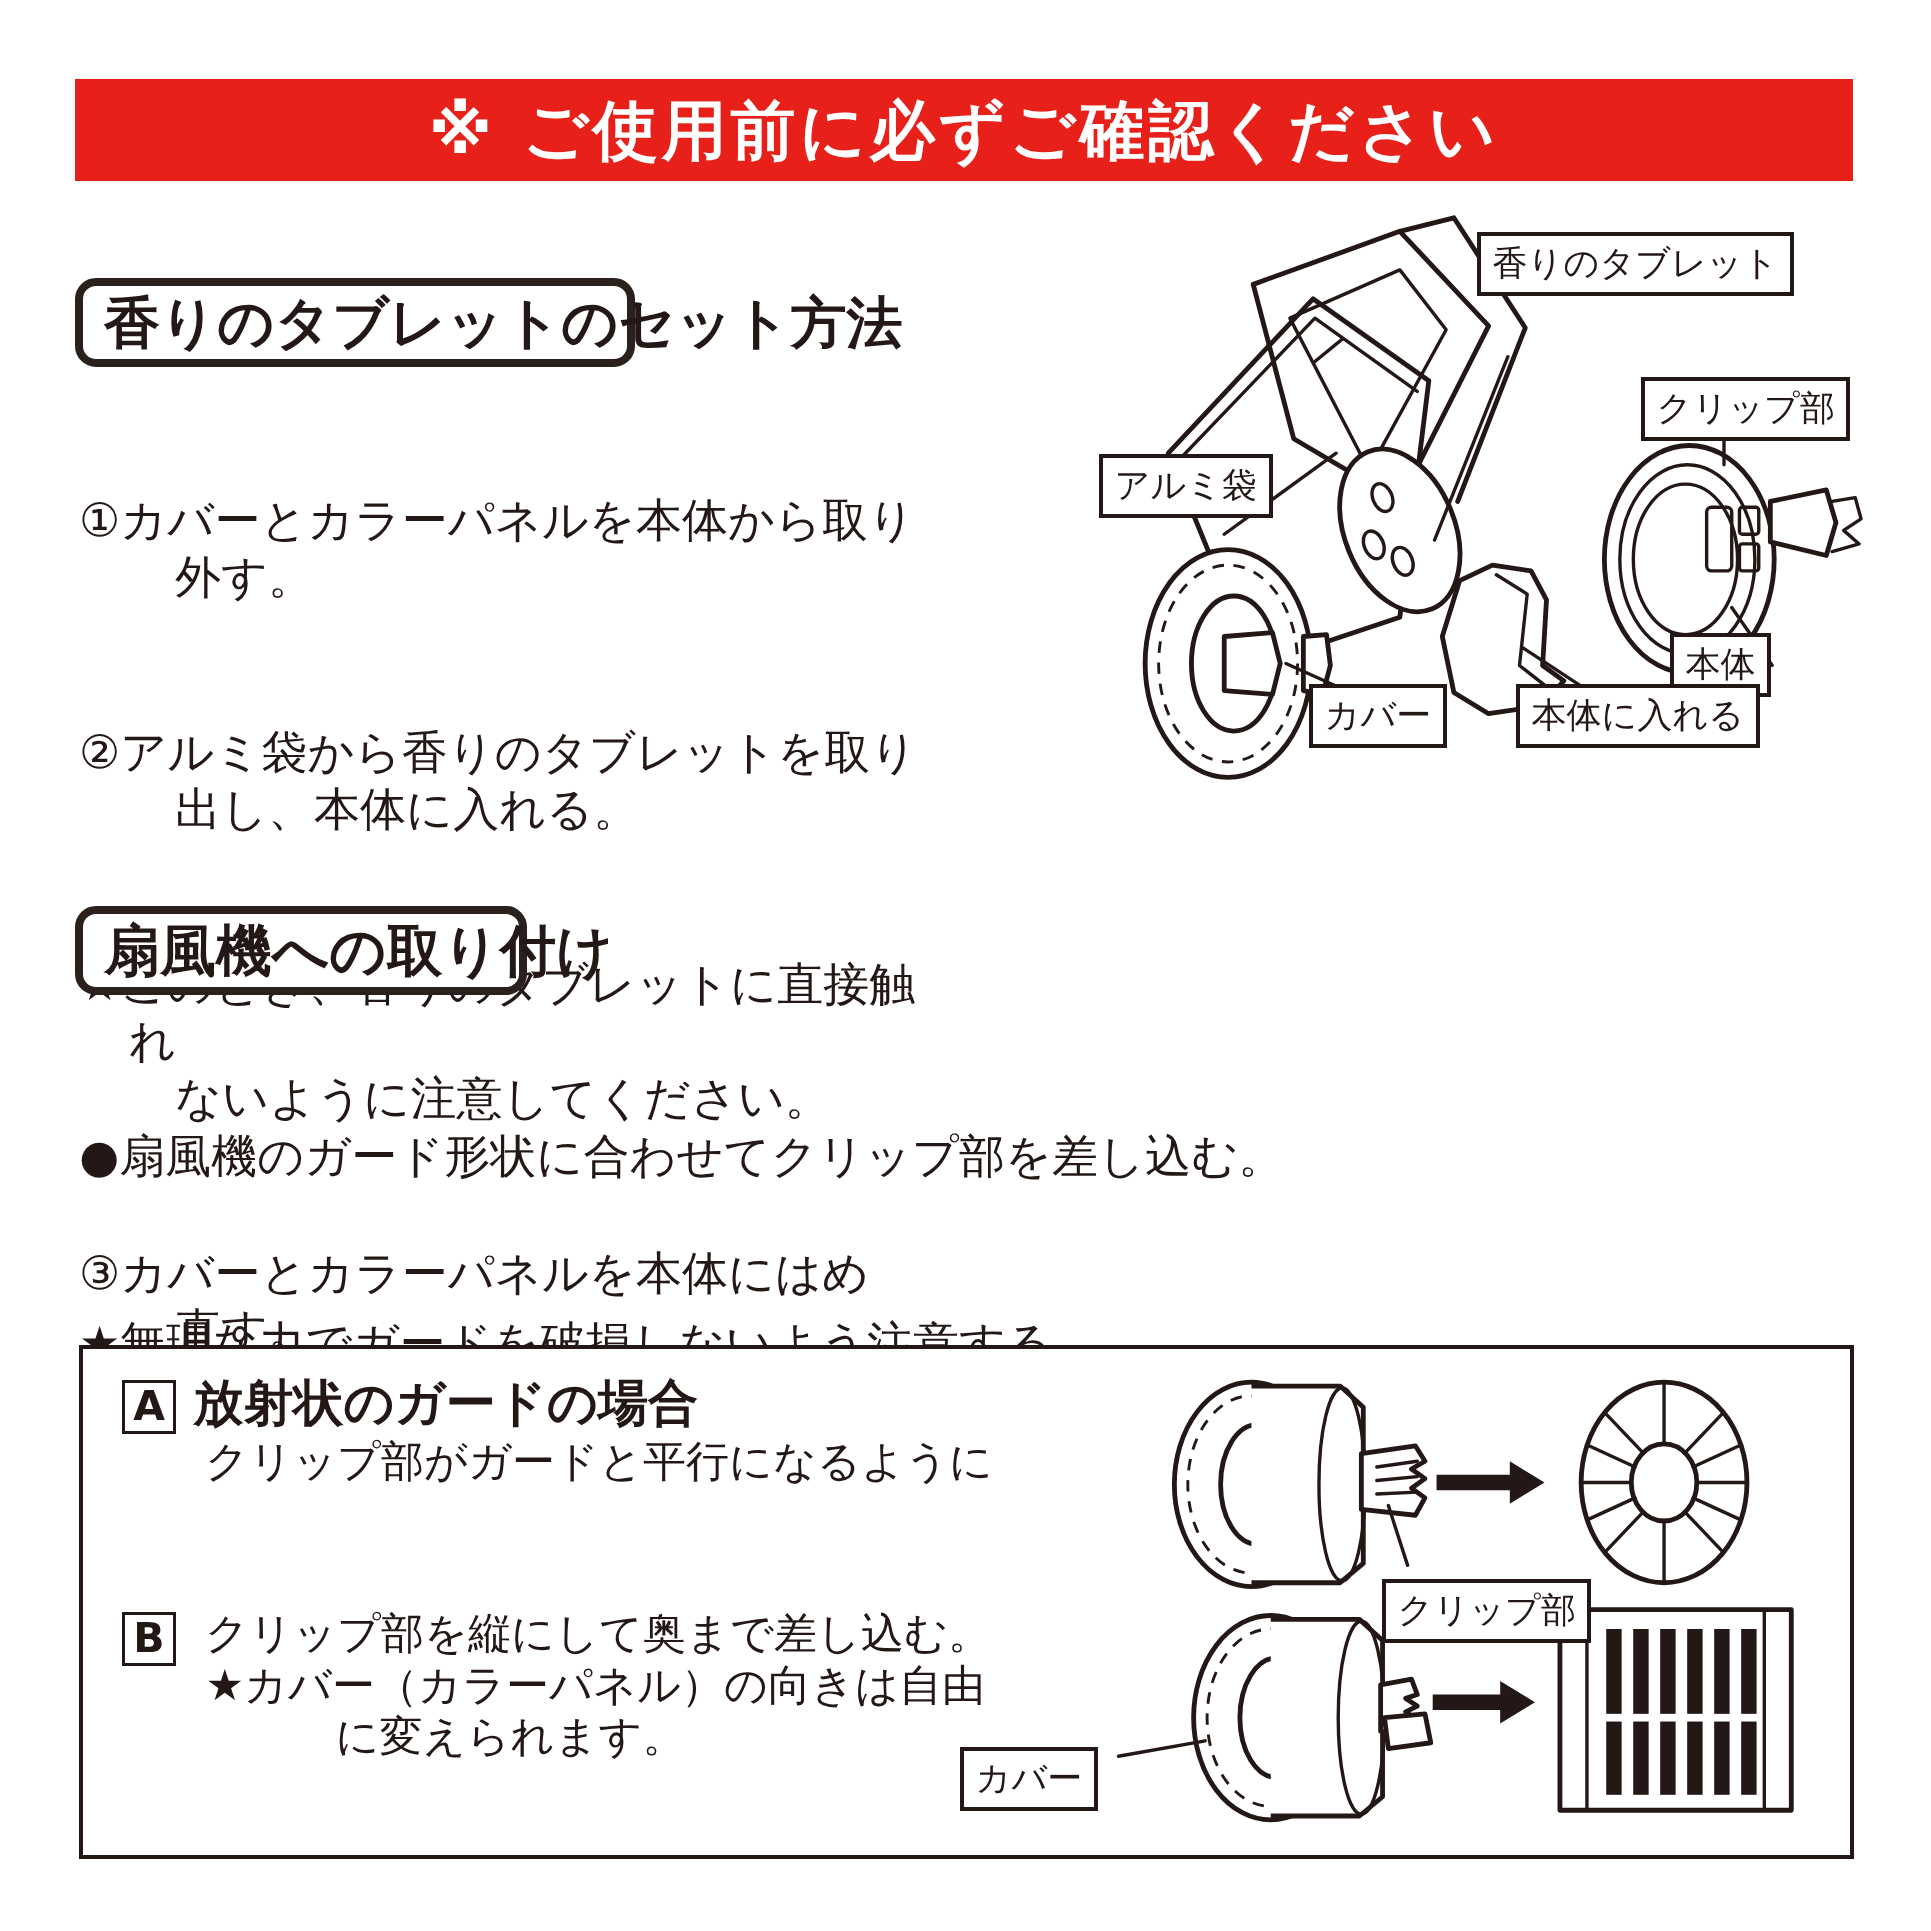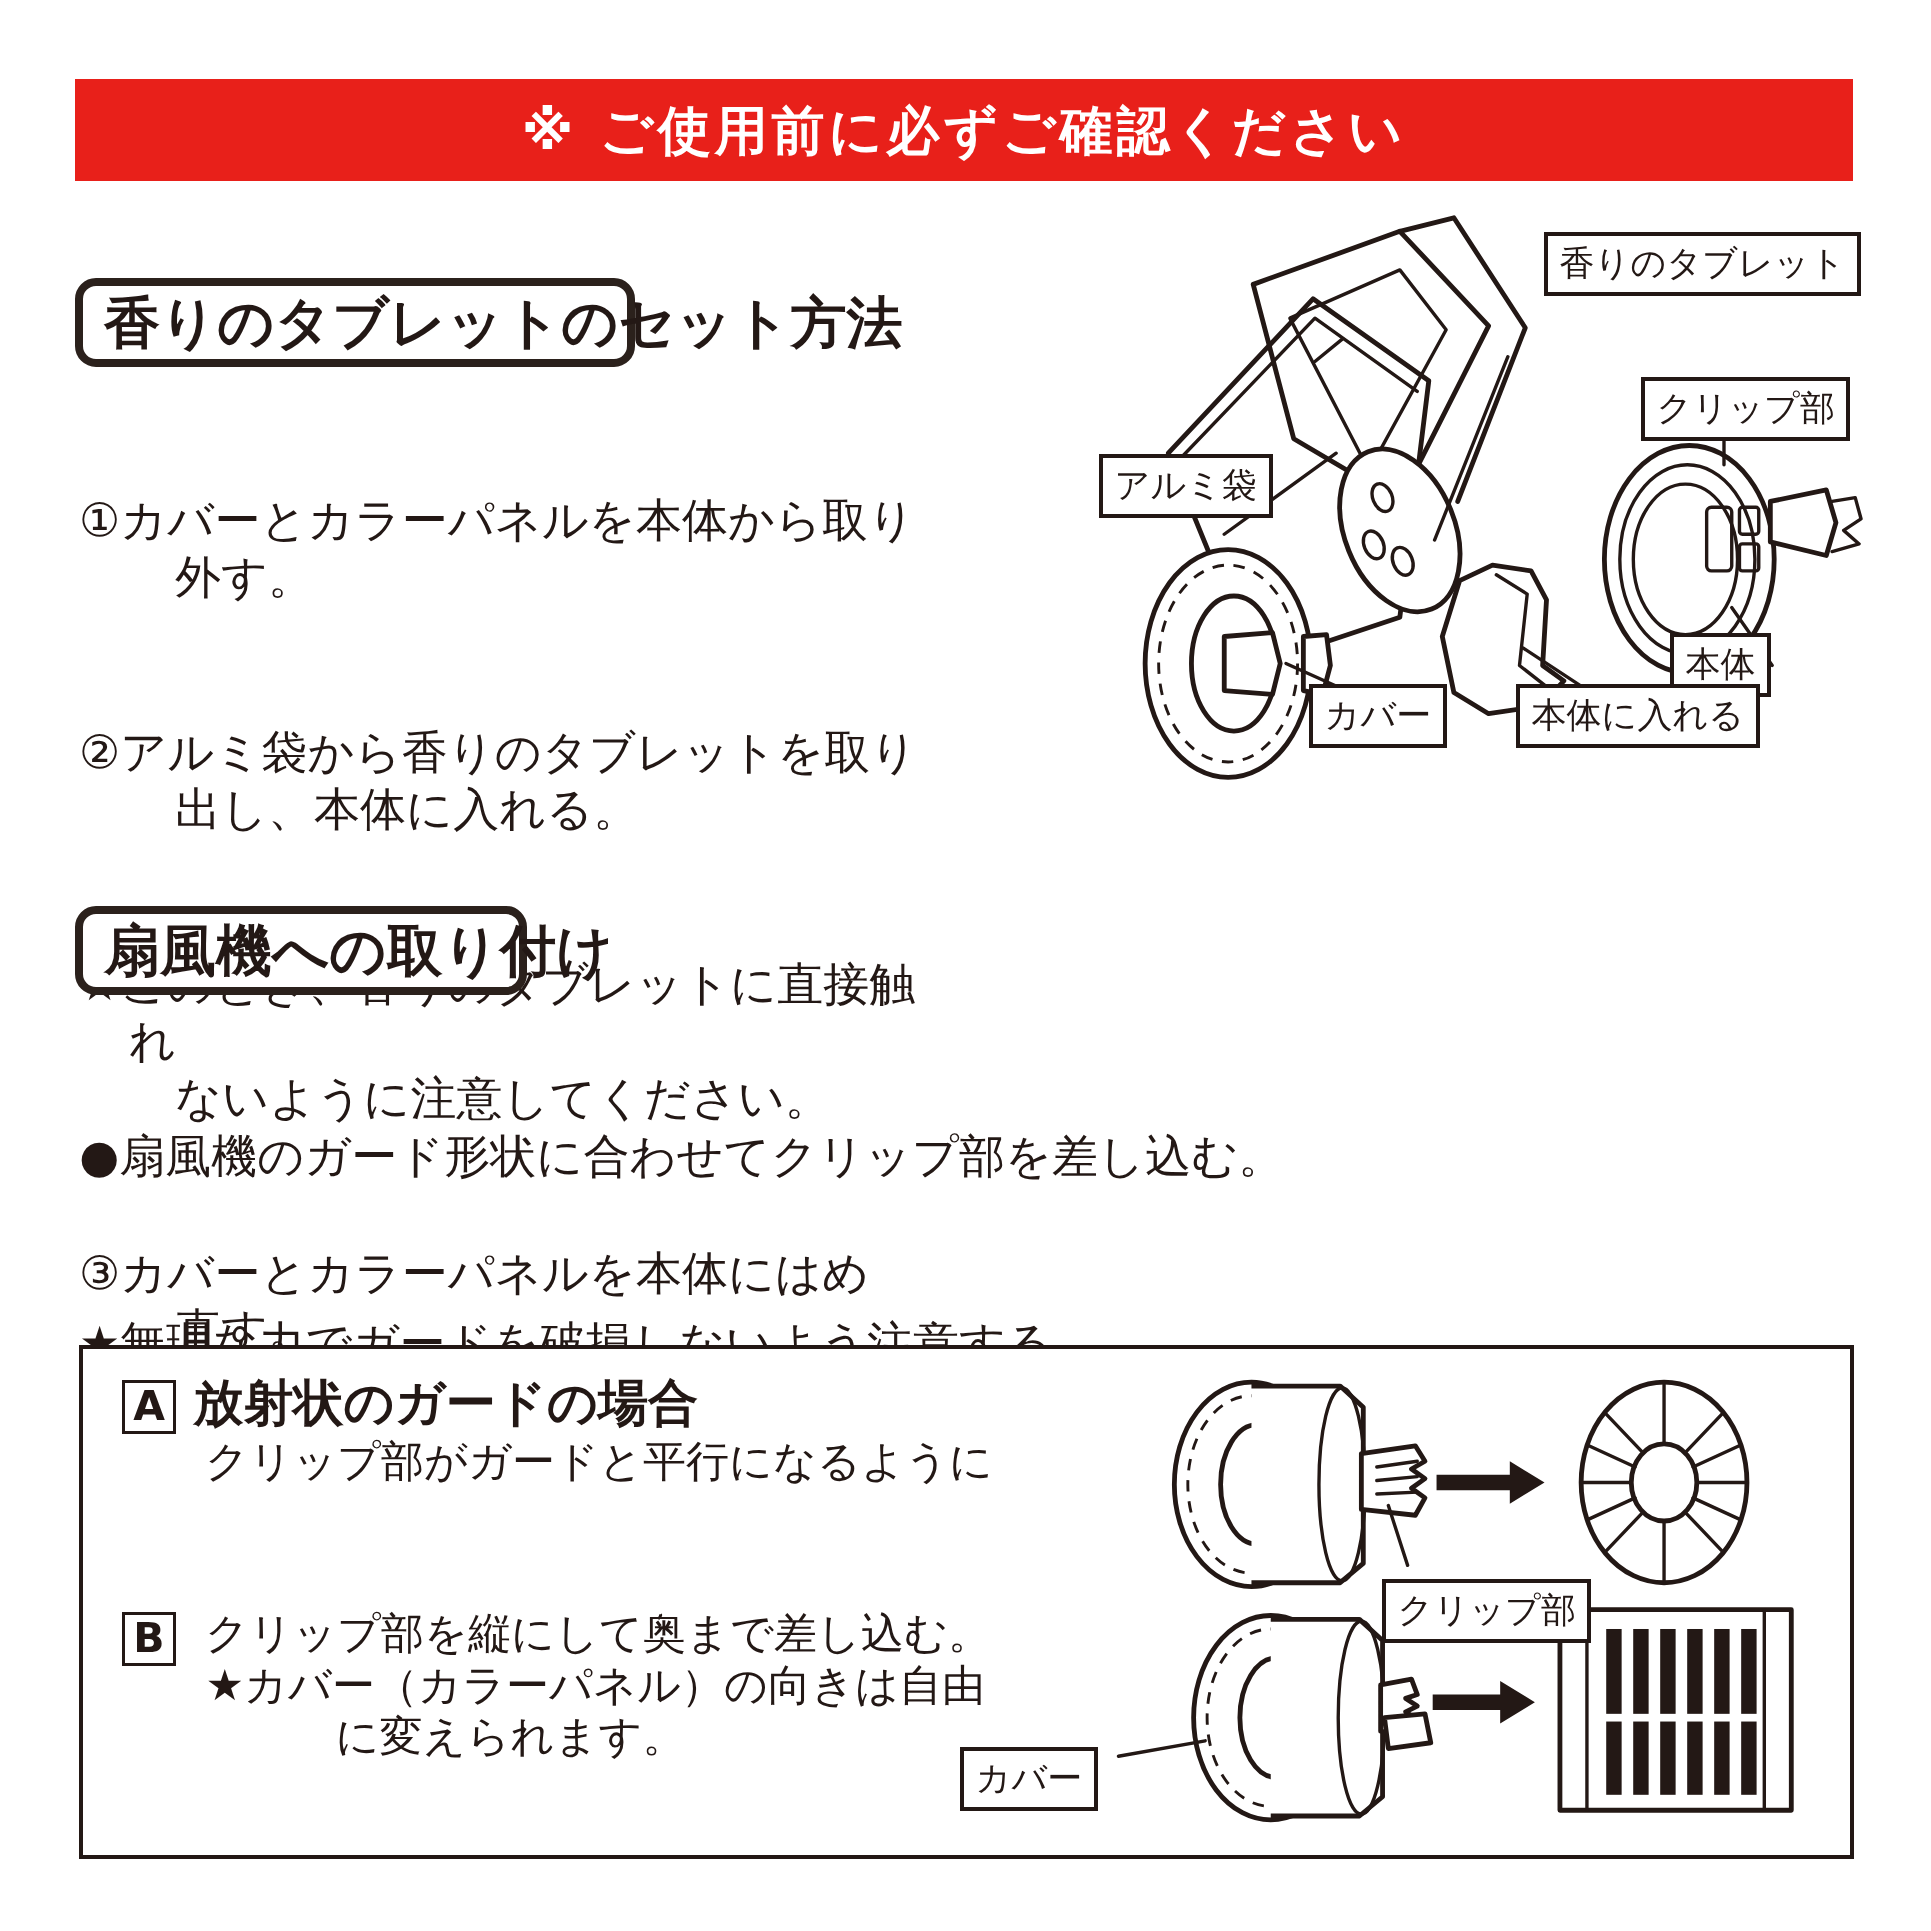--- a/index.html
+++ b/index.html
@@ -24,21 +24,21 @@
     top: 79px;
     width: 1778px;
     height: 102px;
     background: #E8201A;
     display: flex;
     align-items: center;
     justify-content: center;
   }
   .banner-text {
     color: #ffffff;
-    font-size: 53px;
+    font-size: 65px;
     font-weight: 700;
     letter-spacing: 3.9px;
     line-height: 1;
     white-space: nowrap;
   }
 
   
   .head-pill {
     position: absolute;
     border: 8.7px solid #2B211C;
@@ -207,21 +207,21 @@
     <ellipse class="st-dash" cx="122" cy="468" rx="72" ry="102"></ellipse>
     <ellipse class="fillw" cx="128" cy="468" rx="44" ry="70"></ellipse>
     <path class="fillw" d="M118 440 L168 436 L176 468 L168 500 L118 496 Z"></path>
     <path class="fillw" d="M200 440 L224 438 L228 470 L220 500 L200 496 Z"></path>
 
     <path class="fillw" d="M362 382 L396 366 L436 372 L452 402 L448 470 L470 486 L446 512 L392 520 L356 498 L344 440 Z"></path>
     <path class="st-thin" d="M400 376 L432 396 L424 470 L452 492"></path>
   </svg>
 </div>
 
-<div class="lbl" style="left:1544px; top:232px;text-align:right;">香りのタブレット</div>
+<div class="lbl" style="left:1477px; top:232px;text-align:right;">香りのタブレット</div>
 <div class="lbl" style="left:1641px; top:377px;">クリップ部</div>
 <div class="lbl" style="left:1099px; top:454px;">アルミ袋</div>
 <div class="lbl" style="left:1670px; top:633px;">本体</div>
 <div class="lbl" style="left:1309px; top:684px;">カバー</div>
 <div class="lbl" style="left:1516px; top:684px;">本体に入れる</div>
 
 <div class="art" style="left:1062px; top:212px; width:830px; height:521px;">
   <svg width="830" height="521" viewBox="0 0 860 540" xmlns="http://www.w3.org/2000/svg" aria-hidden="true">
     <path class="st-thin" d="M462 150 L386 340"></path>
     <path class="st-thin" d="M686 200 L686 262"></path>

